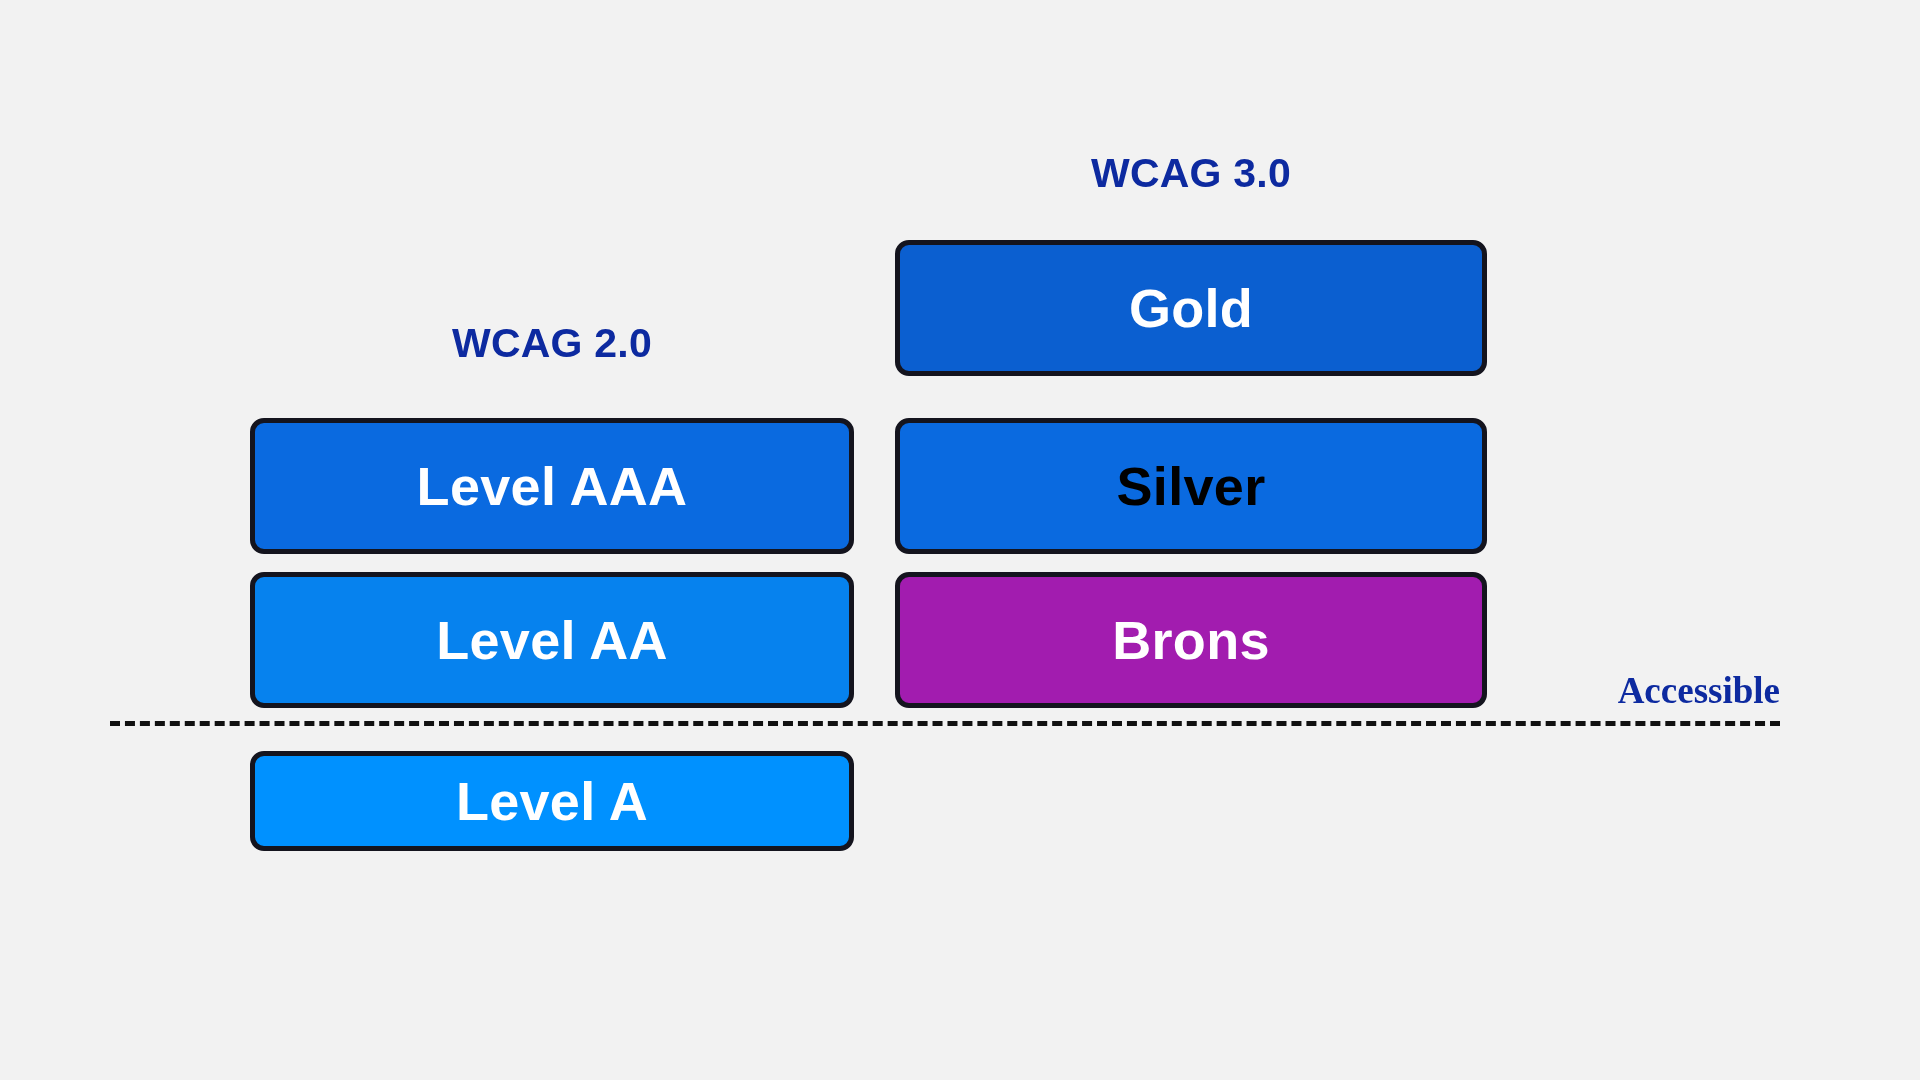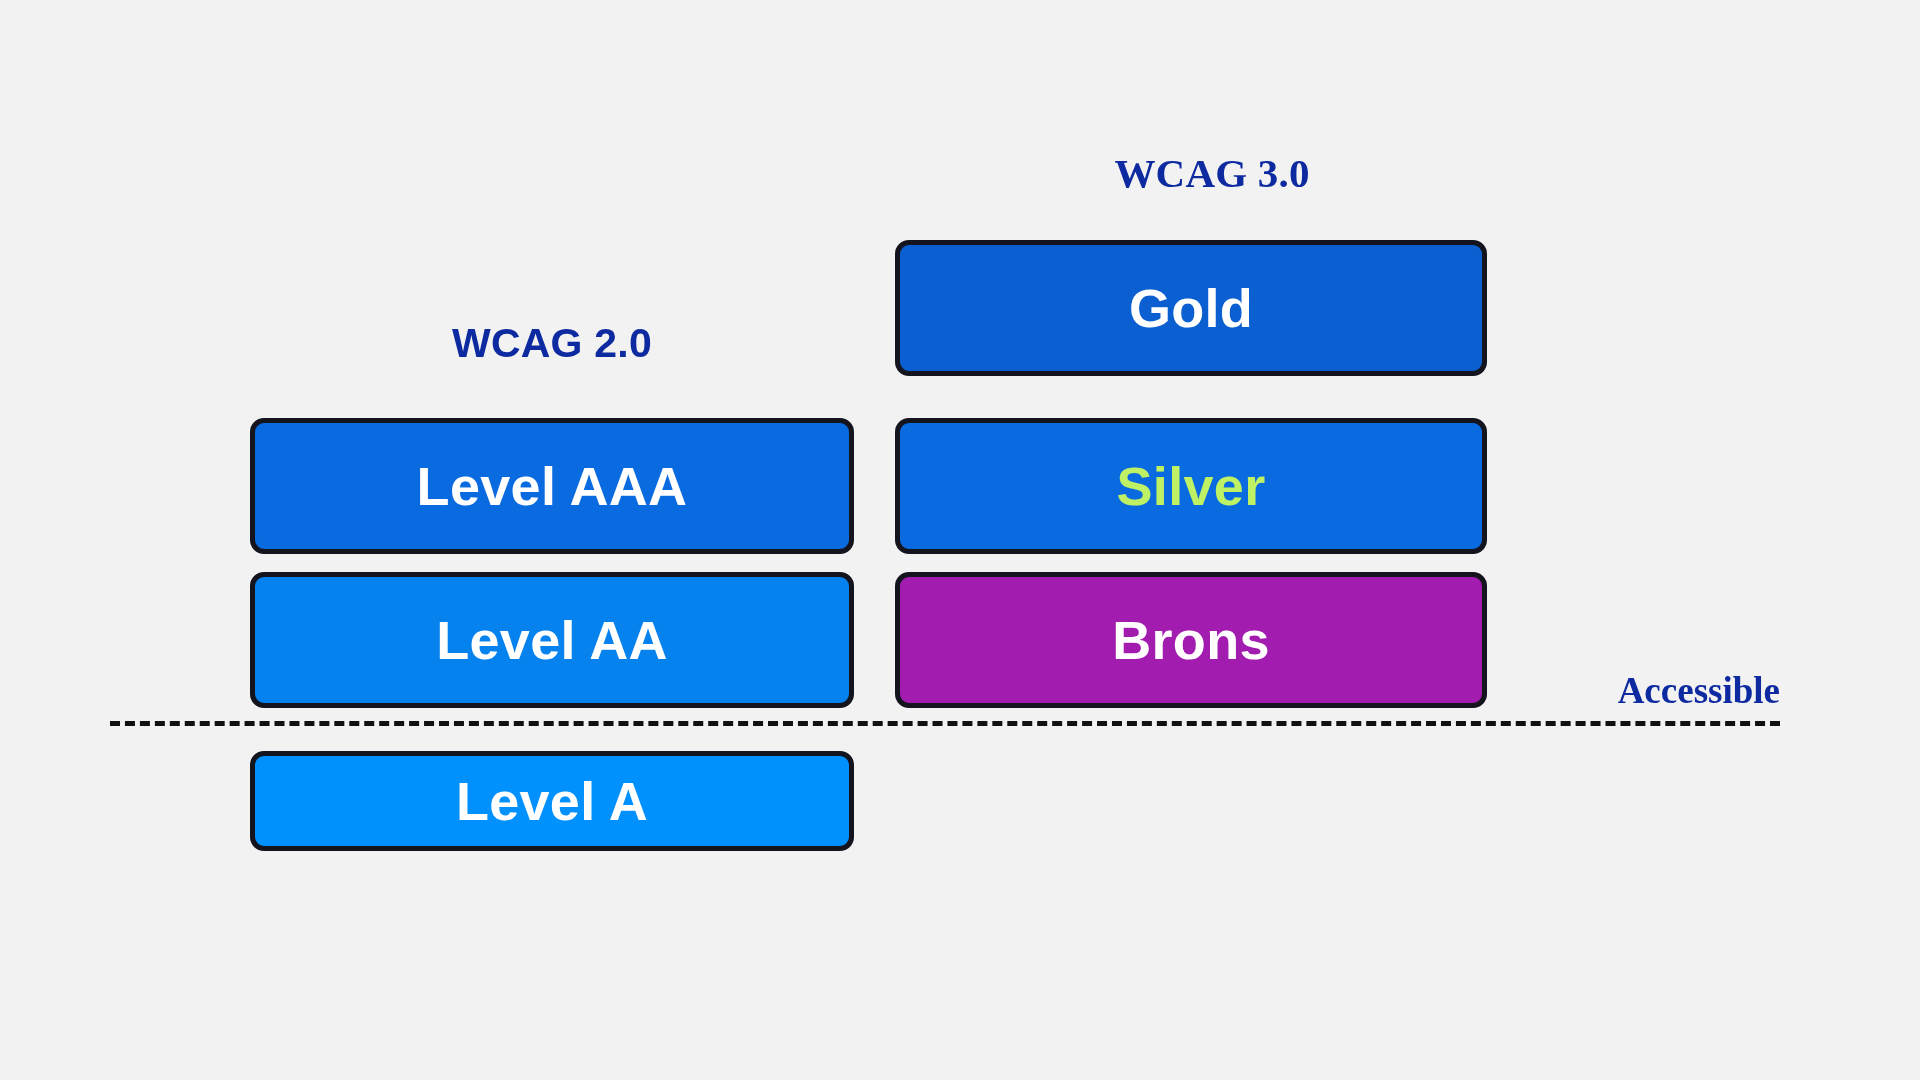--- a/index.html
+++ b/index.html
@@ -33,24 +33,23 @@
     white-space: nowrap;
     text-align: center;
     line-height: 1;
   }
   #label-wcag20 {
     left: 250px;
     width: 604px;
     top: 323px;
   }
   #label-wcag30 {
-    left: 916px;
+    left: 895px;
     width: 592px;
     top: 153px;
-    font-family: Liberation Serif, serif;
   }
 
   
   #label-accessible {
     position: absolute;
     right: 140px;
     top: 672px;
     font-family: Liberation Serif, serif;
     font-weight: 700;
     font-size: 37px;
@@ -103,21 +102,21 @@
 <div id="diagram" style="background: rgb(242, 242, 242);">
 
   <div class="group-label" id="label-wcag20" style="color: rgb(13, 42, 160);">WCAG 2.0</div>
 
   <div class="group-label" id="label-wcag30" style="color: rgb(13, 42, 160);">WCAG 3.0</div>
 
   <div class="level-box col-right row-gold" style="background-color: rgb(11, 95, 208); border-color: rgb(20, 20, 30); color: rgb(255, 255, 255);">Gold</div>
 
   <div class="level-box col-left row-upper" style="background-color: rgb(10, 106, 224); border-color: rgb(20, 20, 30); color: rgb(255, 255, 255);">Level AAA</div>
 
-  <div class="level-box col-right row-upper" style="background-color: rgb(10, 106, 224); border-color: rgb(20, 20, 30); color: #bef264;">Silver</div>
+  <div class="level-box col-right row-upper" style="background-color: rgb(10, 106, 224); border-color: rgb(20, 20, 30); color: #000000;">Silver</div>
 
   <div class="level-box col-left row-middle" style="background-color: rgb(6, 130, 238); border-color: rgb(20, 20, 30); color: rgb(255, 255, 255);">Level AA</div>
 
   <div class="level-box col-right row-middle" style="background-color: #a21caf; border-color: rgb(20, 20, 30); color: rgb(255, 255, 255);">Brons</div>
 
   <div id="label-accessible" style="color: rgb(13, 42, 160);">Accessible</div>
 
   <div id="threshold-line" style="border-top-color: rgb(17, 17, 17);"></div>
 
   <div class="level-box col-left row-lower" style="background-color: rgb(0, 145, 255); border-color: rgb(20, 20, 30); color: rgb(255, 255, 255);">Level A</div>

